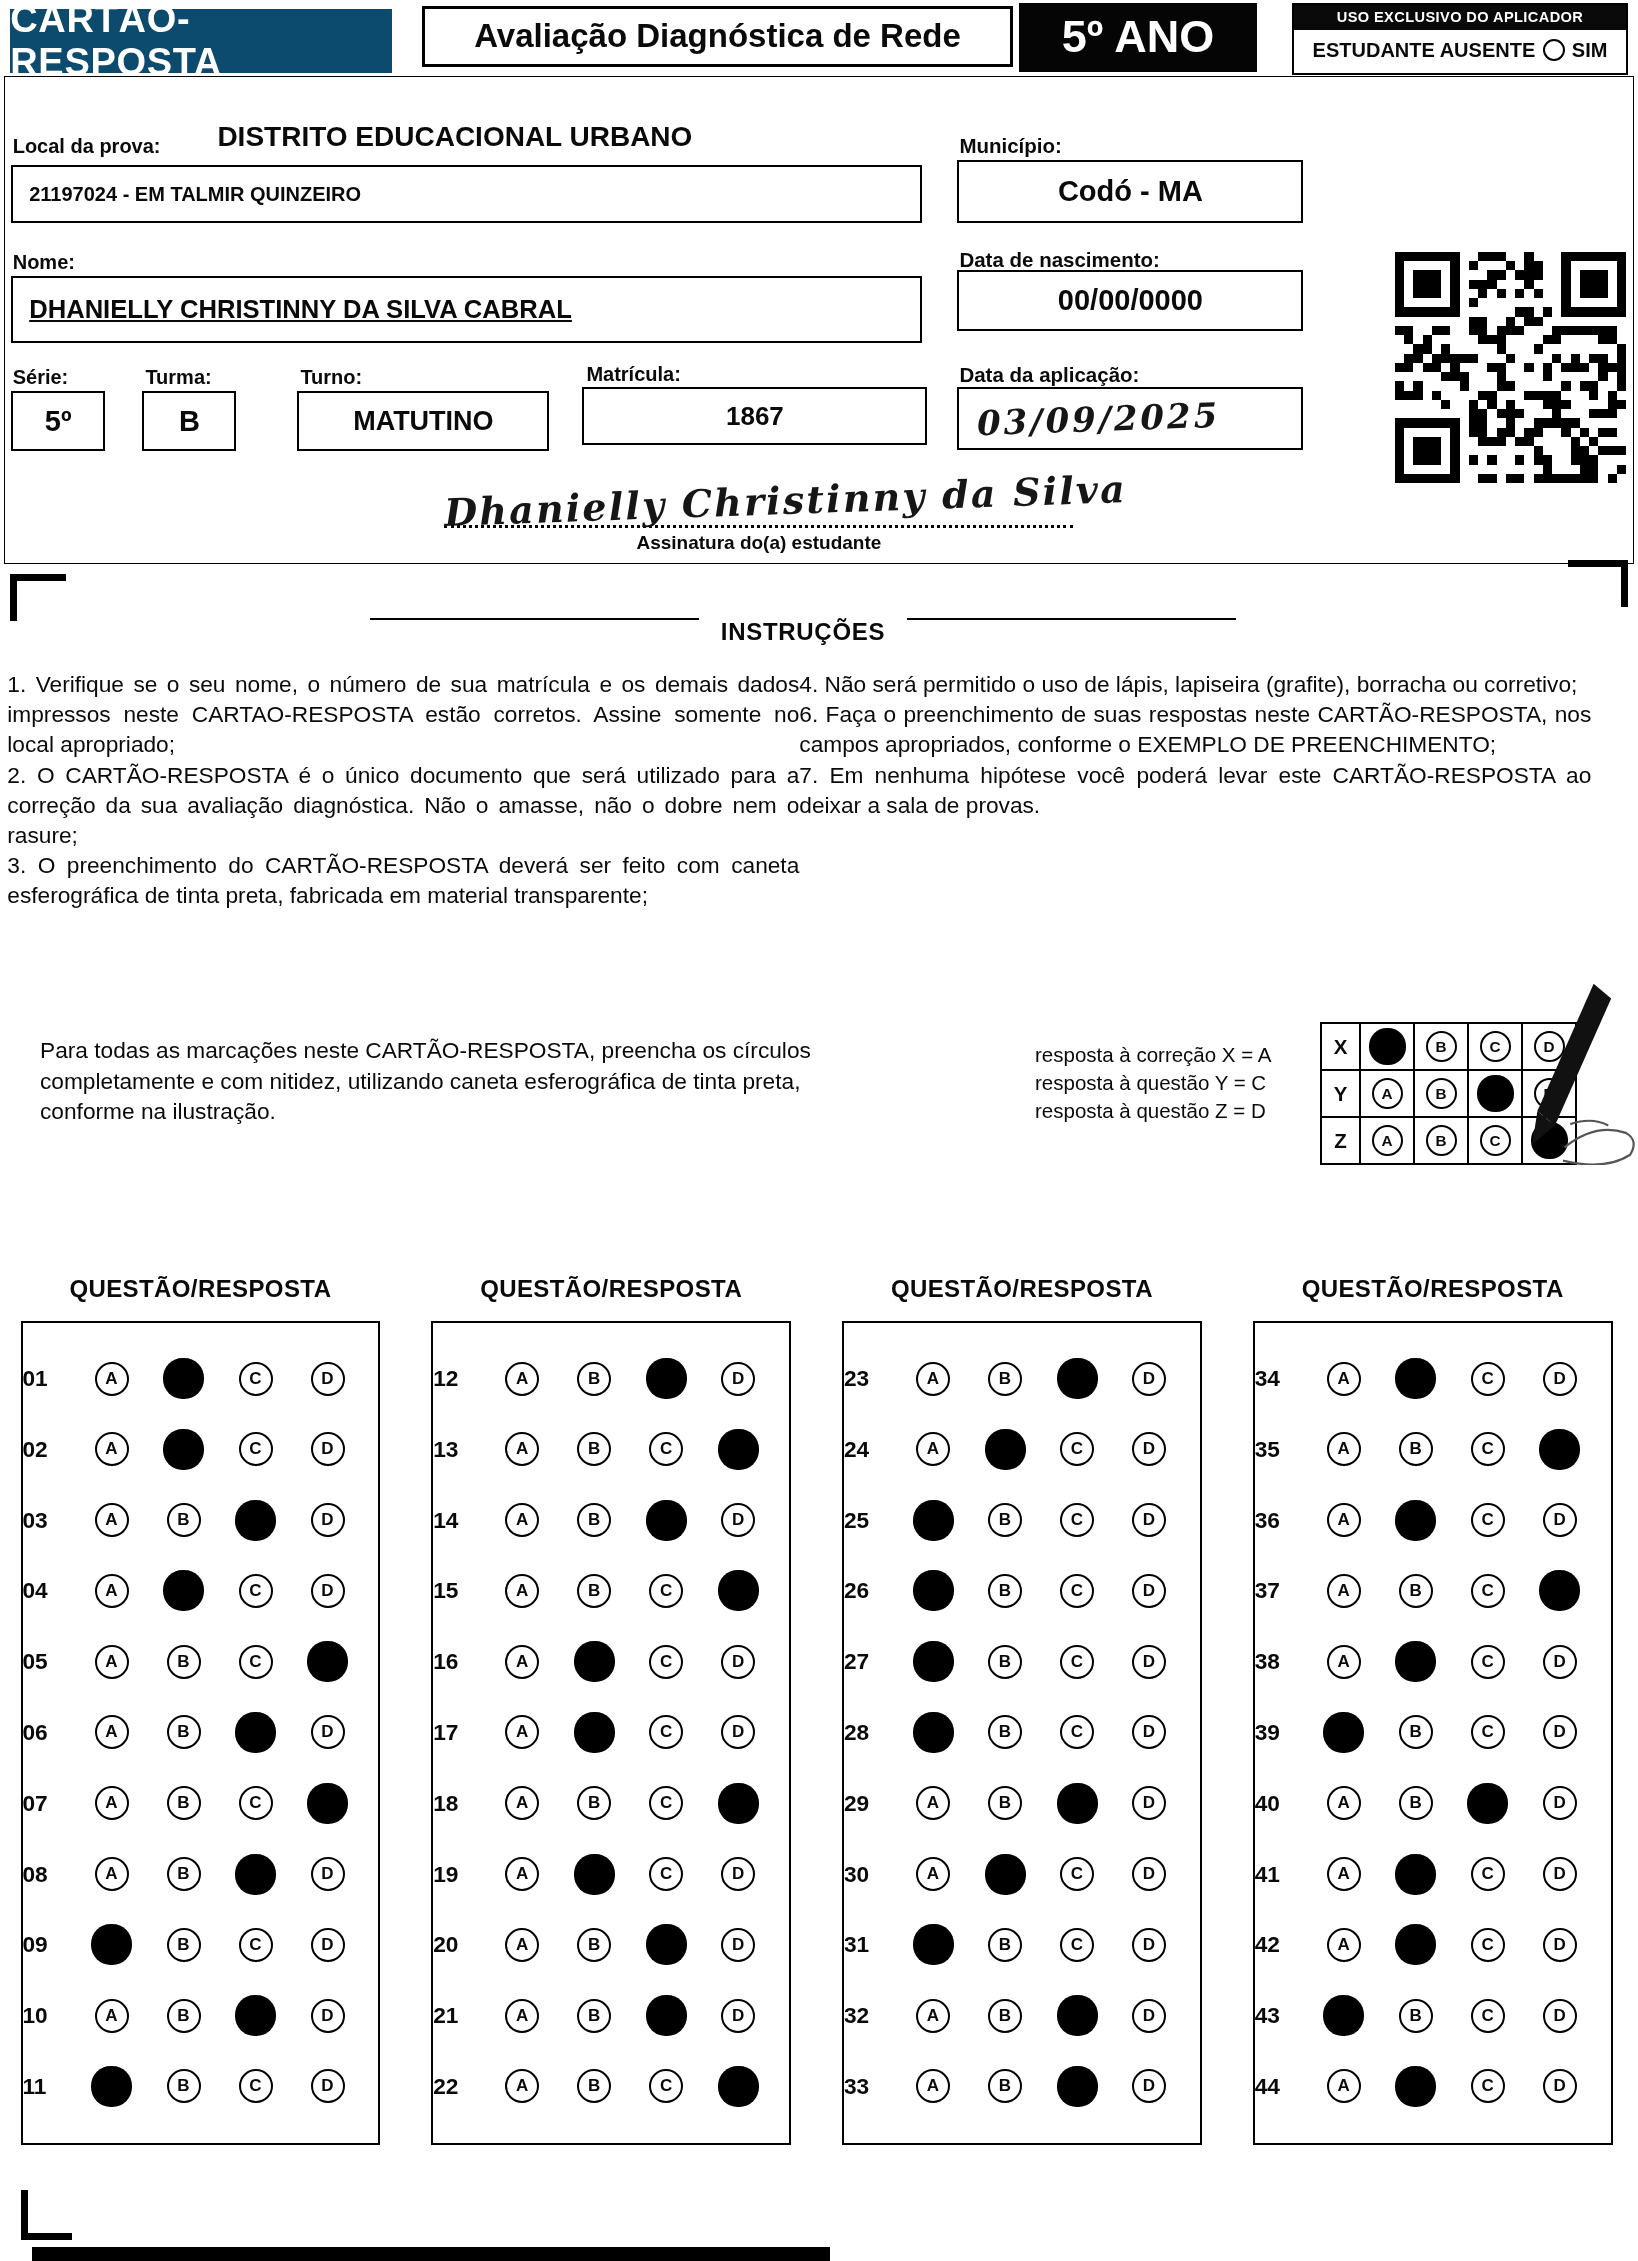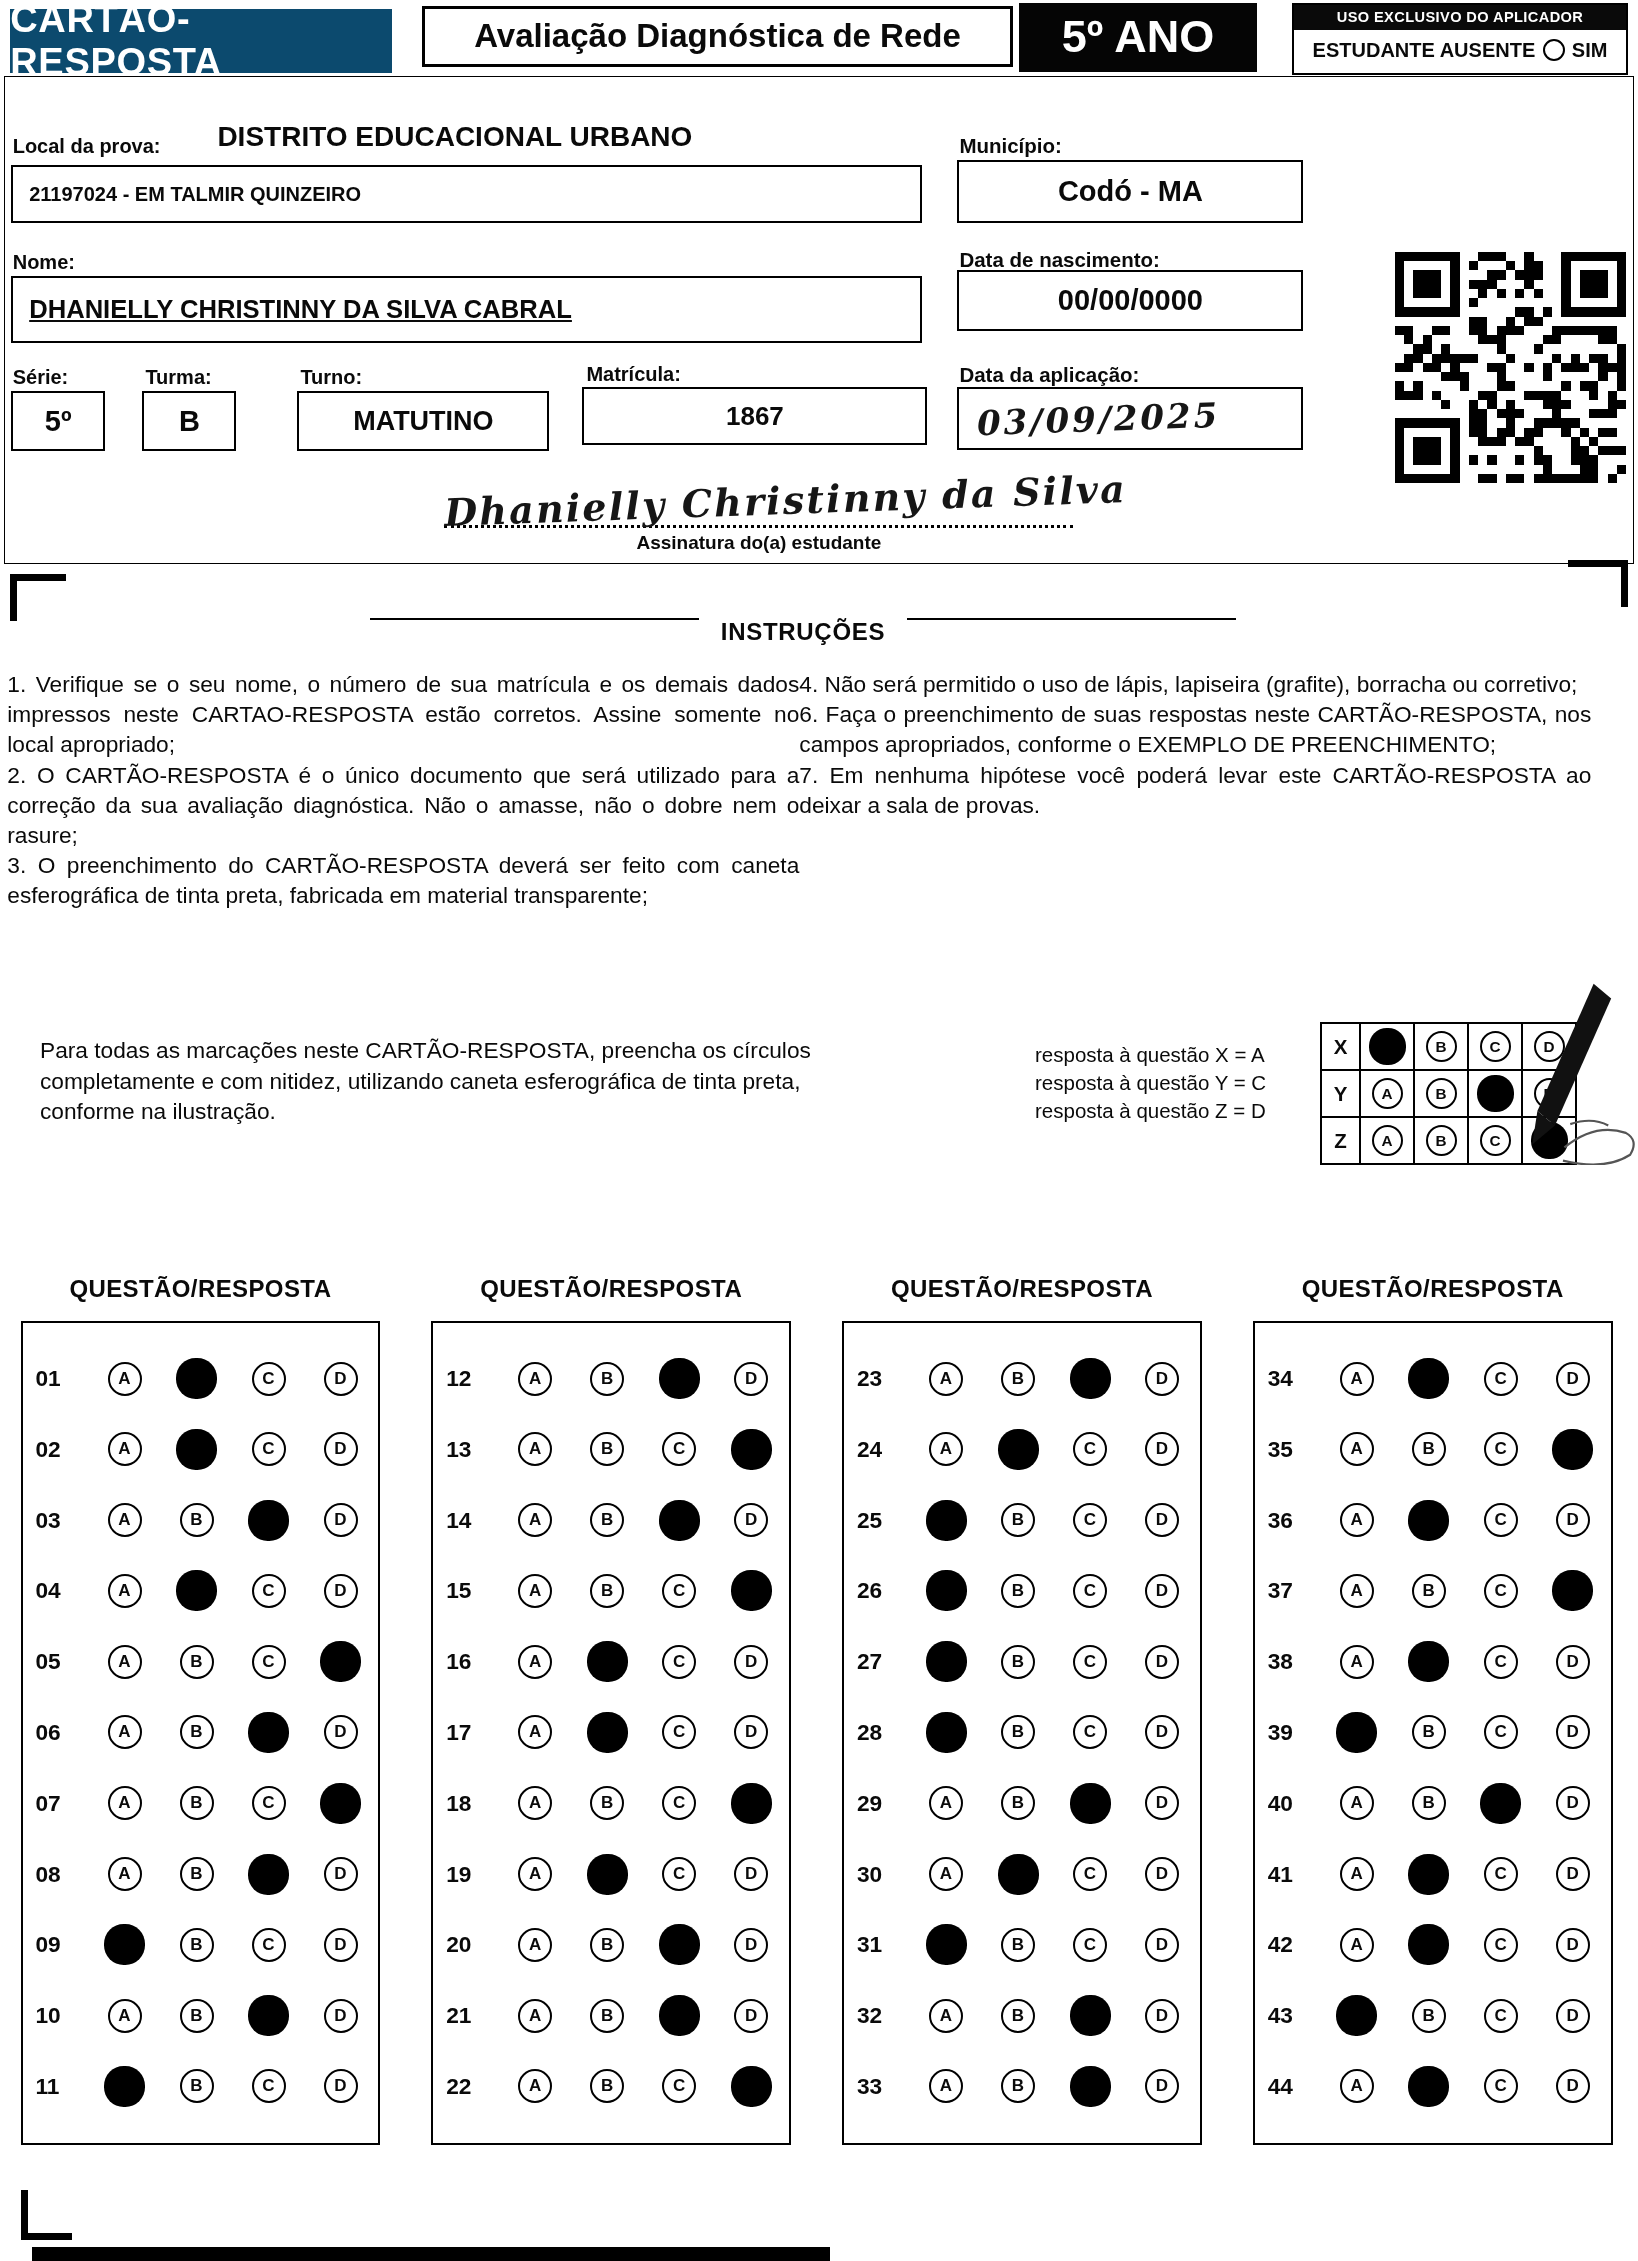--- a/index.html
+++ b/index.html
@@ -75,21 +75,21 @@
   .bubble.sm { width:31px; height:31px; font-size:15.3px; }
   .bubble.filled { width:41px; height:41px; border:none; background:#000; border-radius:48%; }
   .bubble.sm.filled { width:37px; height:37px; }
 
   
   .answers-wrap { left:20.5px; top:1275px; width:1592px; display:flex; gap:51px; position:absolute; }
   .answer-col { width:360px; }
   .answer-header { text-align:center; font-size:24px; font-weight:bold; margin-bottom:17.5px; letter-spacing:0.4px; }
   .answer-box { border:2.2px solid #000; height:824px; display:flex; flex-direction:column;
                 justify-content:space-evenly; padding:5.8px 0; }
-  .q-row { display:flex; align-items:center; padding-left:13px; }
+  .q-row { display:flex; align-items:center; }
   .q-num { width:53px; font-size:22.7px; font-weight:bold; }
   .q-slot { width:72px; display:flex; align-items:center; justify-content:center; }
 </style>
 </head>
 <body>
 
 <div class="abs hdr-card">CARTÃO-RESPOSTA</div>
 <div class="abs hdr-exam">Avaliação Diagnóstica de Rede</div>
 <div class="abs hdr-grade">5º ANO</div>
 <div class="abs hdr-right">
@@ -378,21 +378,21 @@
   <div class="inst-col">
       <p class="inst-item">4. Não será permitido o uso de lápis, lapiseira (grafite), borracha ou corretivo;</p>
       <p class="inst-item">6. Faça o preenchimento de suas respostas neste CARTÃO-RESPOSTA, nos campos apropriados, conforme o EXEMPLO DE PREENCHIMENTO;</p>
       <p class="inst-item">7. Em nenhuma hipótese você poderá levar este CARTÃO-RESPOSTA ao deixar a sala de provas.</p>
     </div>
 </div>
 
 <div class="example-section">
   <p class="abs example-text">Para todas as marcações neste CARTÃO-RESPOSTA, preencha os círculos completamente e com nitidez, utilizando caneta esferográfica de tinta preta, conforme na ilustração.</p>
   <div class="abs example-legend">
-      <div>resposta à questão X = A</div>
+      <div>resposta à correção X = A</div>
       <div>resposta à questão Y = C</div>
       <div>resposta à questão Z = D</div>
     </div>
   <div class="abs example-grid">
       <div class="eg-row">
         <div class="eg-label">X</div>
         <div class="eg-cell">
           <div class="bubble sm filled"></div>
         </div>
         <div class="eg-cell">

